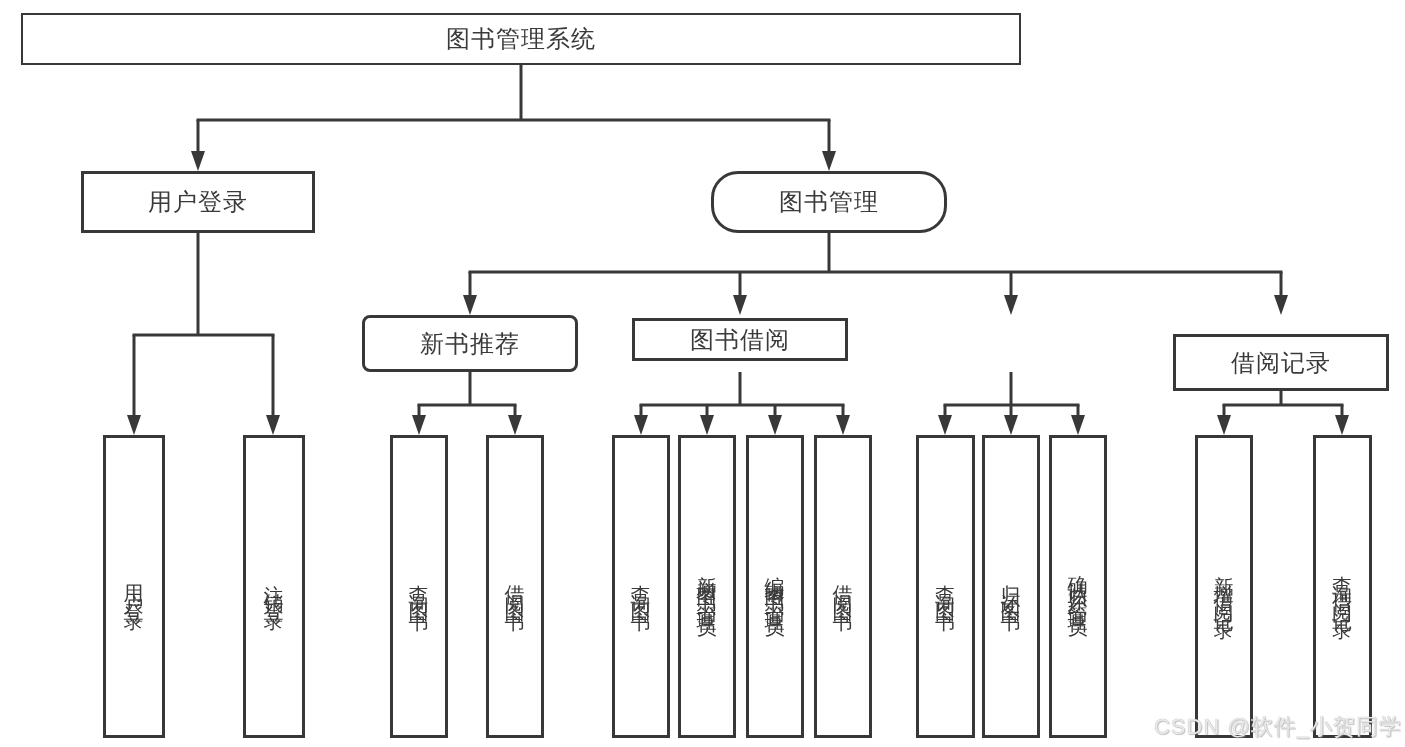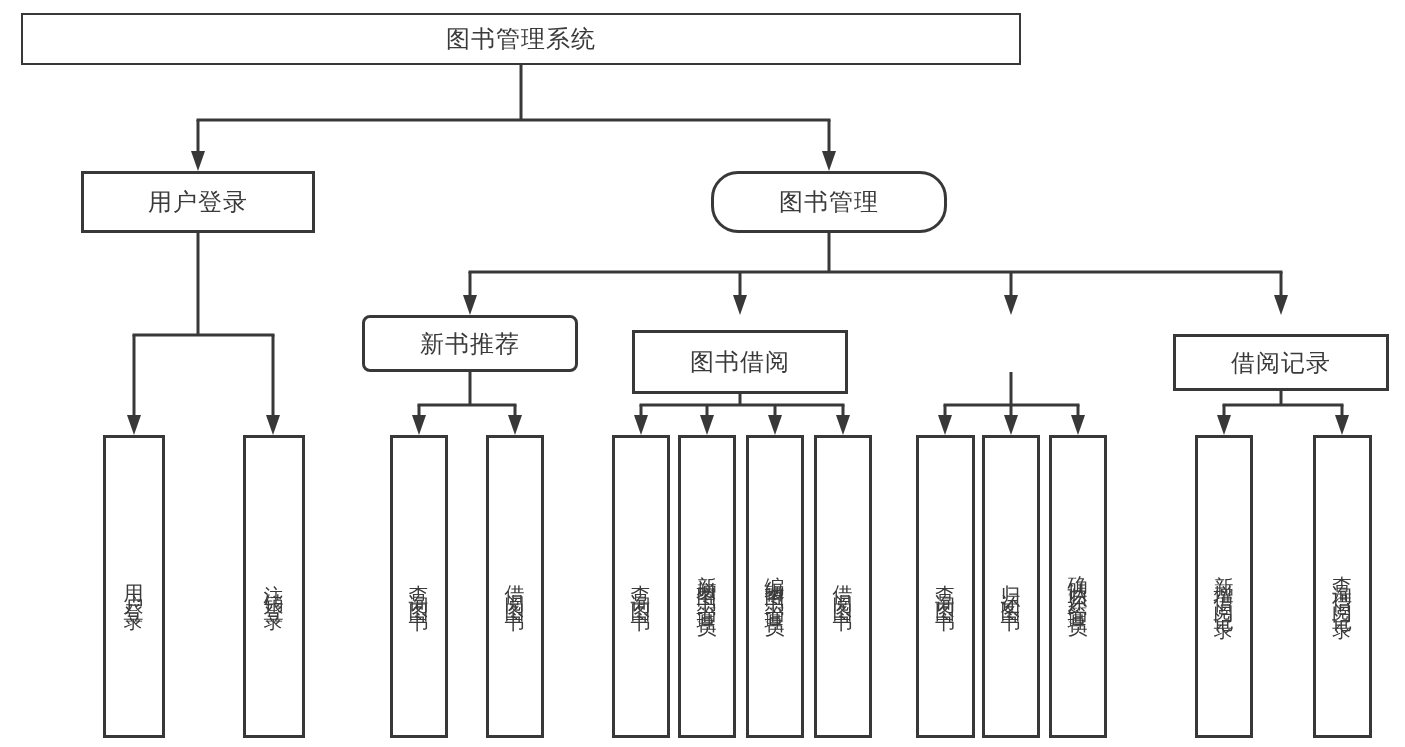--- a/index.html
+++ b/index.html
@@ -117,21 +117,21 @@
   <div class="box hbox" style="left:81px; top:171px; width:234px; height:62px;">
     <span>用户登录</span>
   </div>
   <div class="box hbox" style="left:711px; top:171px; width:236px; height:62px;border-radius:27px;">
     <span>图书管理</span>
   </div>
 
   <div class="box hbox" style="left:362px; top:315px; width:216px; height:57px;border-radius:8px;">
     <span>新书推荐</span>
   </div>
-  <div class="box hbox" style="left:632px; top:330px; width:216px; height:64px;">
+  <div class="box hbox" style="left:632px; top:318px; width:216px; height:43px;">
     <span>图书借阅</span>
   </div>
   <div class="box hbox" style="left:1173px; top:301px; width:216px; height:57px;margin-top:33px;">
     <span>借阅记录</span>
   </div>
 
   <div class="box vbox" style="left:103px; top:435px; width:62px; height:303px;">
     <span>用户登录</span>
   </div>
   <div class="box vbox" style="left:243px; top:435px; width:62px; height:303px;">
@@ -168,14 +168,15 @@
     <span>确认归还（管理员）</span>
   </div>
 
   <div class="box vbox" style="left:1195px; top:435px; width:58px; height:303px;">
     <span>新增借阅记录</span>
   </div>
   <div class="box vbox" style="left:1313px; top:435px; width:59px; height:303px;">
     <span>查询借阅记录</span>
   </div>
 
+  <div class="watermark">CSDN @软件_小贺同学</div>
 
 </div>
 
 </body></html>

